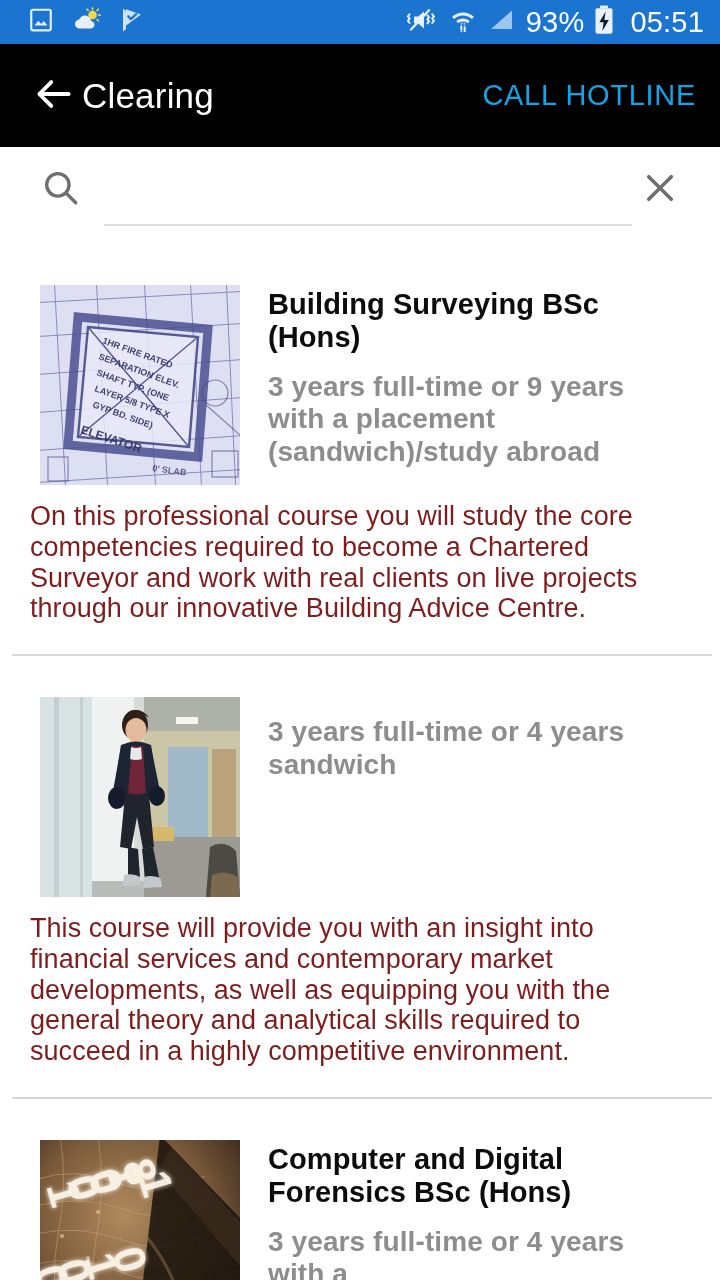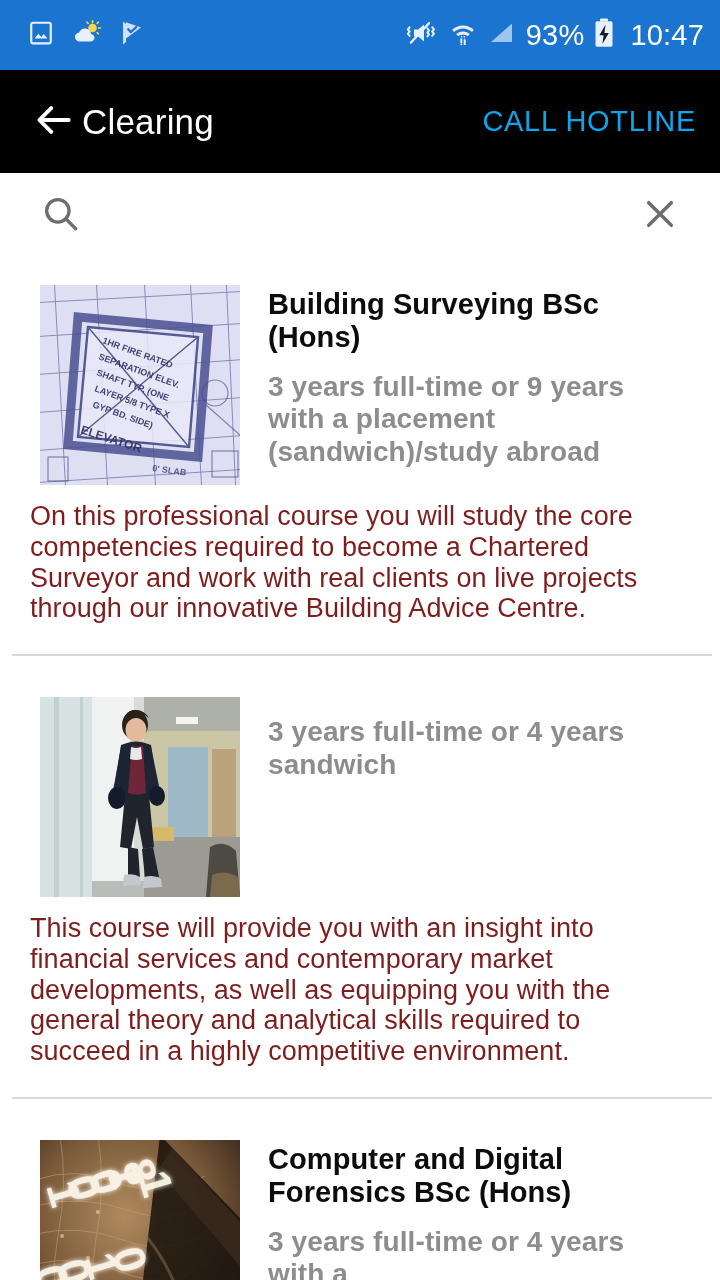--- a/index.html
+++ b/index.html
@@ -15,21 +15,21 @@
   #app {
     position: relative;
     width: 720px;
     height: 1280px;
     background: #ffffff;
     overflow: hidden;
   }
 
   
   .status-bar {
-    height: 70px;
+    height: 44px;
     background: #1a74d0;
     display: flex;
     align-items: center;
     padding: 0 16px 0 28px;
     color: #ffffff;
   }
   .status-left {
     display: flex;
     align-items: center;
     gap: 18px;
@@ -267,21 +267,21 @@
         </svg>
       </span>
       <span class="status-text status-pct">93%</span>
       <span class="sb-icon">
         <svg width="22" height="30" viewBox="0 0 22 30">
           <rect x="7" y="0.5" width="8" height="3" rx="0.8" fill="#e7f0fb"></rect>
           <rect x="2.5" y="3.2" width="17" height="25.5" rx="1.6" fill="#e7f0fb"></rect>
           <path d="M12.6 6.6L6.4 17.2h4.2L9.4 25.9l6.4-11h-4.4z" fill="#0f1c2b"></path>
         </svg>
       </span>
-      <span class="status-text status-clock">10:47</span>
+      <span class="status-text status-clock">05:51</span>
     </div>
   </div>
 
   <div class="app-bar">
     <div class="back-btn">
       <span>
         <svg width="44" height="44" viewBox="0 0 24 24">
           <path d="M20 12H4.5M10.5 5.5L4 12l6.5 6.5" fill="none" stroke="#ffffff" stroke-width="2.1" stroke-linecap="round" stroke-linejoin="round"></path>
         </svg>
       </span>

